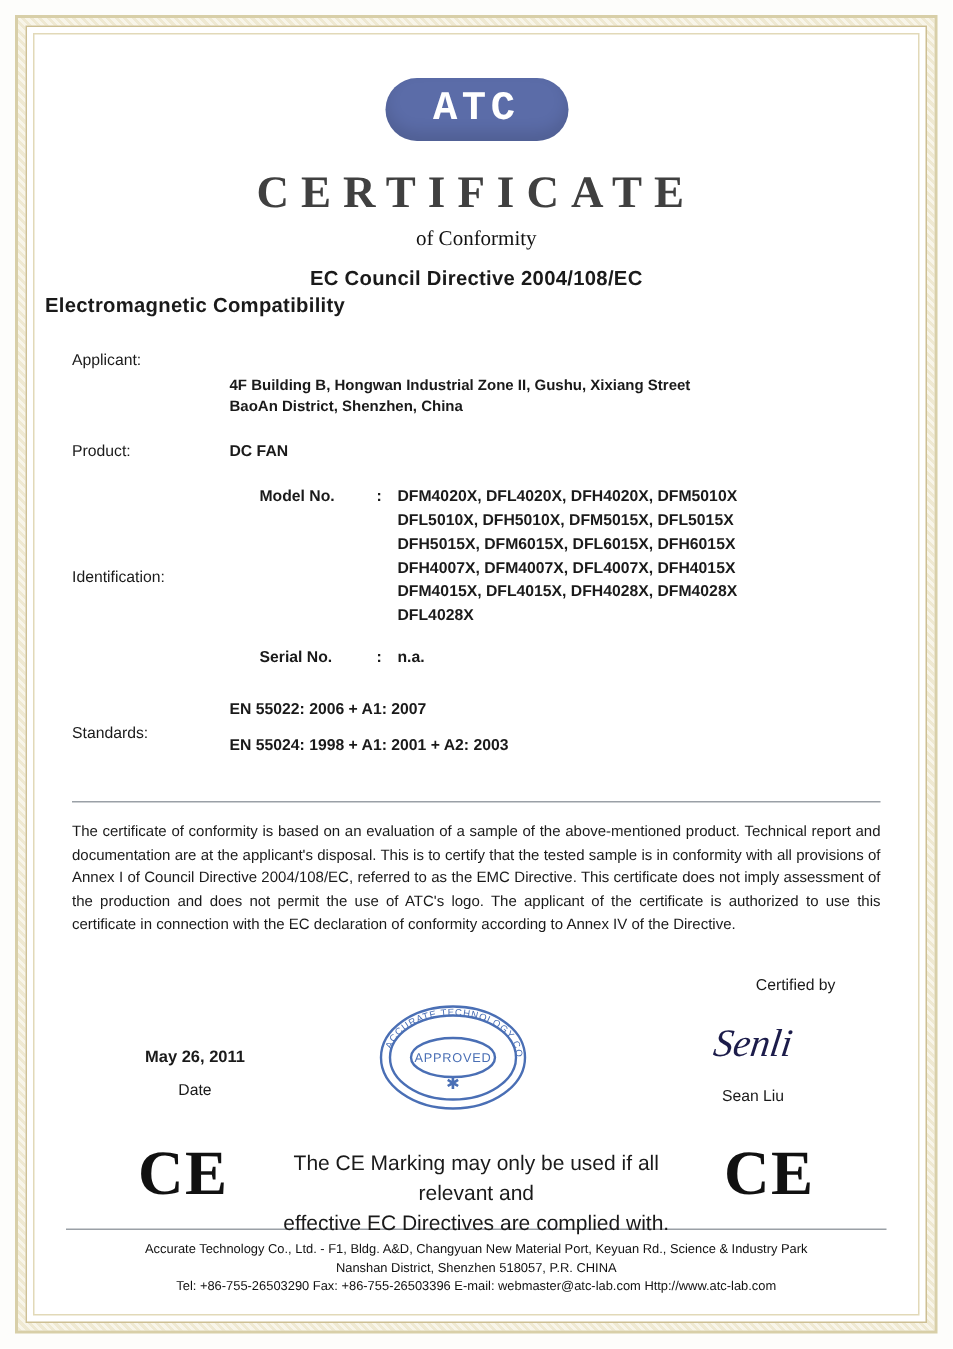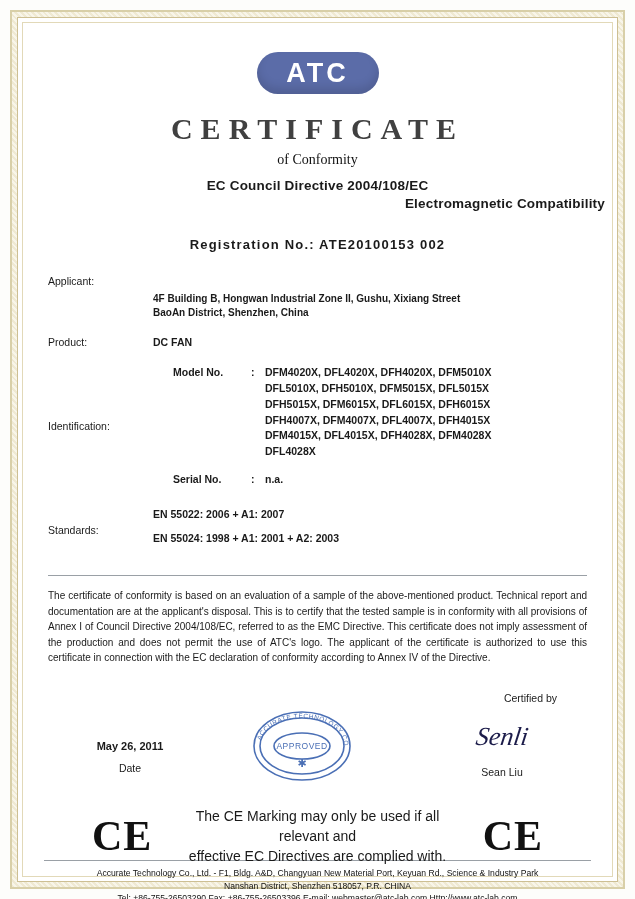--- a/index.html
+++ b/index.html
@@ -59,21 +59,21 @@
     width: 122px;
     height: 42px;
     border-radius: 21px;
     background: #5b6ca8;
     color: #ffffff;
     font-size: 27px;
     font-weight: bold;
     letter-spacing: 3px;
     line-height: 42px;
     text-align: center;
-    font-family: Liberation Sans, sans-serif;
+    font-family: Liberation Mono, monospace;
     box-shadow: inset 0 -6px 10px rgba(0,0,0,0.12);
   }
   .cert-title {
     text-align: center;
     font-size: 30px;
     letter-spacing: 8px;
     font-weight: bold;
     margin-top: 18px;
     color: #404040;
     font-family: "Liberation Serif", serif;
@@ -86,21 +86,21 @@
     font-family: "Liberation Serif", serif;
   }
   .directive {
     text-align: center;
     font-size: 13.5px;
     font-weight: bold;
     margin-top: 10px;
     letter-spacing: 0.2px;
   }
   .directive2 {
-    text-align: right;
+    text-align: left;
     font-size: 13.5px;
     font-weight: bold;
     margin-top: 3px;
     letter-spacing: 0.2px;
   }
   .regno {
     text-align: center;
     font-size: 13px;
     font-weight: bold;
     letter-spacing: 1.2px;
@@ -244,21 +244,21 @@
     margin-top: 6px;
     height: 52px;
   }
   .ce {
     position: absolute;
     font-family: "Liberation Serif", serif;
     font-size: 42px;
     font-weight: bold;
     letter-spacing: 1px;
     color: #111;
-    top: 16px;
+    top: 4px;
   }
   .ce.left { left: 62px; }
   .ce.right { right: 62px; }
   .ce-note {
     position: absolute;
     left: 50%;
     transform: translateX(-50%);
     top: 10px;
     width: 260px;
     text-align: center;
@@ -288,21 +288,20 @@
   <div class="content">
 
     <div class="logo-wrap">
       <div class="logo">ATC</div>
     </div>
 
     <div class="cert-title">CERTIFICATE</div>
     <div class="cert-sub">of Conformity</div>
     <div class="directive">EC Council Directive 2004/108/EC</div>
     <div class="directive2">Electromagnetic Compatibility</div>
-    <div class="regno">Registration No.: ATE20100153 002</div>
 
     <div class="details">
 
       <div class="row">
         <div class="lbl">Applicant:</div>
       </div>
 
       <div class="row">
         <div class="lbl"></div>
         <div class="addr">

